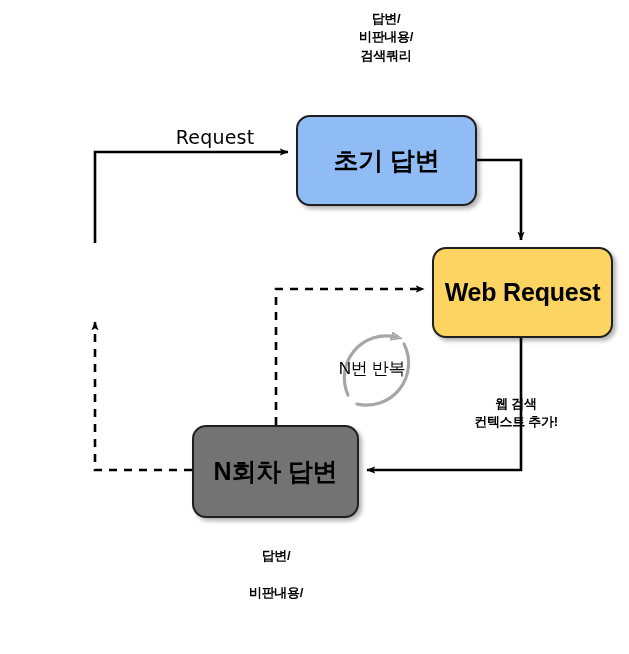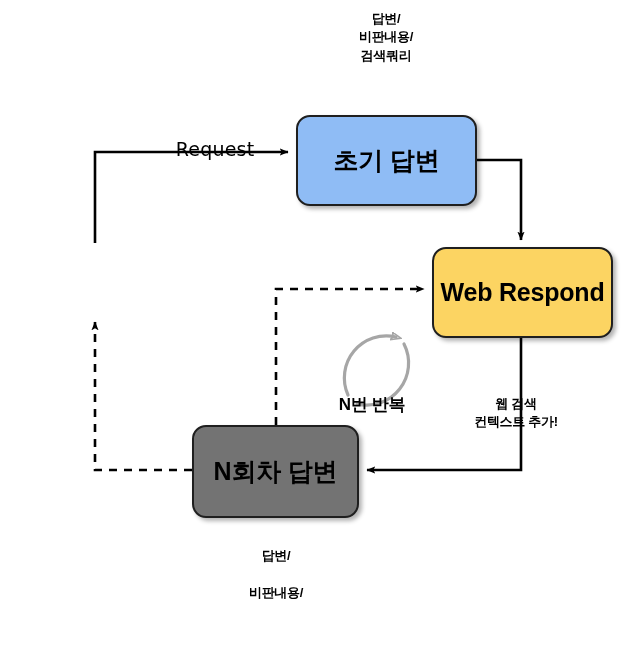--- a/index.html
+++ b/index.html
@@ -103,35 +103,34 @@
 
   .label-hand {
     font-family: "DejaVu Sans", sans-serif;
     font-weight: normal;
     font-size: 19px;
     letter-spacing: 0.2px;
   }
 
   .label-loop {
     font-family: "Liberation Sans", "DejaVu Sans", sans-serif;
-    font-weight: bold;
+    font-weight: normal;
     font-size: 17px;
     letter-spacing: -0.3px;
-    margin-top: 36px;
   }
 
   .label-top-out {
     left: 293px;
     top: 10px;
     width: 186px;
   }
 
   .label-request {
     left: 155px;
-    top: 138px;
+    top: 126px;
     width: 120px;
   }
 
   .label-respond {
     left: 38px;
     top: 367px;
     width: 122px;
   }
 
   .label-context {
@@ -187,21 +186,21 @@
     <path d="M348,395 A42,42 0 0 1 396,337" fill="none" stroke="#A6A6A6" stroke-width="3.2" stroke-linecap="round" marker-end="url(#arrow-loop)"></path>
     <path d="M404,344 A42,42 0 0 1 357,404" fill="none" stroke="#A6A6A6" stroke-width="3.2" stroke-linecap="round"></path>
   </svg>
 
 
   <div class="node node-initial">
     <span>초기 답변</span>
   </div>
 
   <div class="node node-websearch">
-    <span>Web Respond</span>
+    <span>Web Request</span>
   </div>
 
   <div class="node node-nth">
     <span>N회차 답변</span>
   </div>
 
   <div class="label label-korean label-top-out">답변/
 비판내용/
 검색쿼리</div>
 

